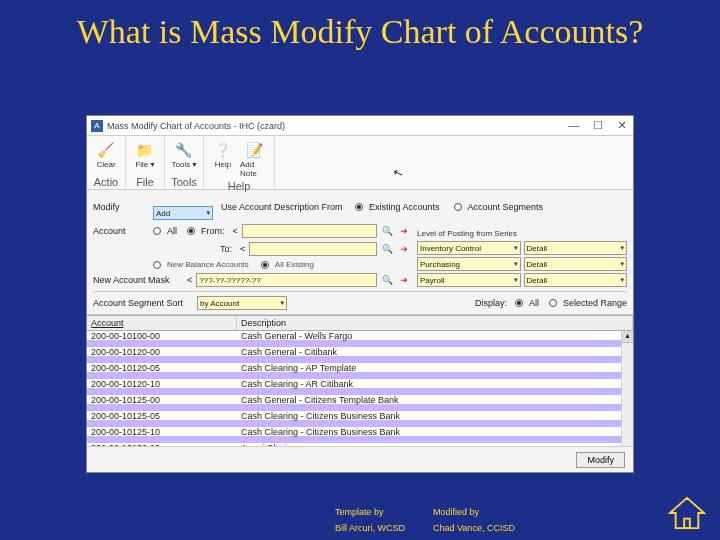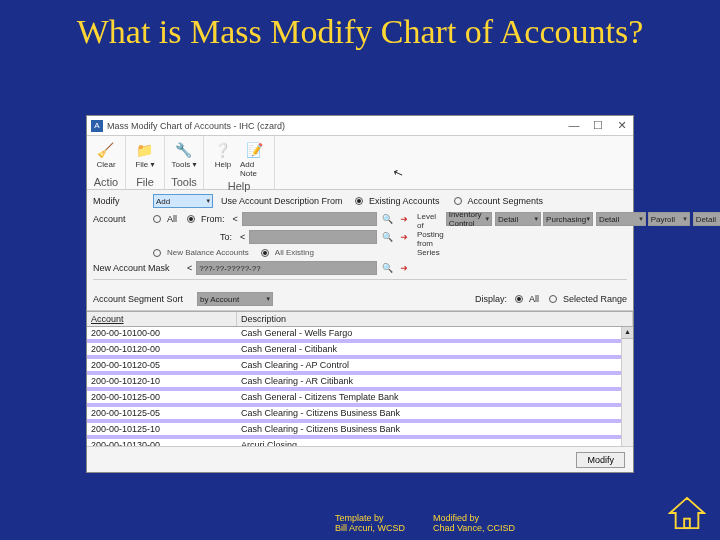--- a/index.html
+++ b/index.html
@@ -93,36 +93,36 @@
     padding: 4px 6px;
     display: flex;
     flex-direction: column;
     gap: 4px;
     border-bottom: 1px solid #ccc;
   }
   .row { display: flex; align-items: center; gap: 4px; }
   .lbl { width: 56px; font-size: 9px; white-space: nowrap; }
   .lbl-sm { width: 96px; font-size: 9px; }
   .combo, .txt {
-    background: #a3a3a3;
+    background: #fef9c3;
     border: 1px solid #999;
     height: 14px;
     font-size: 8px;
     padding: 0 2px;
     display: flex;
     align-items: center;
     justify-content: space-between;
   }
   .combo .caret { font-size: 7px; color: #333; }
-  .combo.blue { background: #cfe6ff; border-color: #5a9bd5; }
+  .combo.blue { background: #cfe6ff; border-color: #5a9bd5; margin-top: 12px; }
   .radio { width: 8px; height: 8px; border: 1px solid #555; border-radius: 50%; display: inline-block; margin-right: 2px; position: relative; }
   .radio.on::after { content: ""; position: absolute; inset: 1px; background: #222; border-radius: 50%; }
   .mid-row { display: flex; gap: 6px; }
   .mid-left { flex: 1; display: flex; flex-direction: column; gap: 4px; }
-  .mid-right { width: 210px; display: flex; flex-direction: row; gap: 2px; }
+  .mid-right { width: 210px; display: flex; flex-direction: column; gap: 2px; justify-content: flex-end; }
   .posting-title { font-size: 8px; color: #333; margin-bottom: 1px; }
   .posting-row { display: flex; gap: 3px; }
   .posting-row .combo { flex: 1; }
   .tinyicons { display: flex; gap: 2px; font-size: 9px; color: #2b6; }
   .tinyicons span { width: 14px; text-align: center; }
   .acct-field { flex: 1; }
   .u { text-decoration: underline; }
   .table-wrap {
     flex: 1;
     background: #fff;
@@ -134,21 +134,21 @@
   .thead {
     display: flex;
     background: #eee;
     border-bottom: 1px solid #aaa;
     font-size: 9px;
   }
   .thead .th { padding: 2px 4px; border-right: 1px solid #ccc; }
   .th-acct { width: 150px; }
   .th-desc { flex: 1; }
   .tbody { flex: 1; overflow: hidden; position: relative; }
-  .tr { display: flex; font-size: 9px; border-bottom: 4px solid #c4b5fd; height: 16px; align-items: center; }
+  .tr { display: flex; font-size: 9px; border-bottom: 7px solid #c4b5fd; height: 16px; align-items: center; }
   .td-acct { width: 150px; padding: 0 4px; }
   .td-desc { flex: 1; padding: 0 4px; white-space: nowrap; overflow: hidden; }
   .scroll-stub {
     position: absolute; right: 0; top: 0; bottom: 0; width: 12px;
     background: #eee; border-left: 1px solid #ccc;
   }
   .scroll-stub .sbtn { height: 12px; background: #ddd; border-bottom: 1px solid #bbb; font-size: 8px; text-align: center; }
   .footer-bar {
     height: 26px;
     background: #f4f4f4;
@@ -165,21 +165,21 @@
     font-size: 9px;
   }
   .credits {
     position: absolute;
     left: 335px; bottom: 6px;
     display: flex; gap: 28px;
     color: #ffd633;
     font-size: 9px;
     line-height: 1.1;
   }
-  .credits div span { display: block; }
+  .credits div span { display: block; margin-top: 6px; }
   .home-icon {
     position: absolute;
     right: 14px; bottom: 10px;
     width: 38px; height: 34px;
   }
   .home-icon svg { width: 100%; height: 100%; }
 </style>
 </head>
 <body>
 
@@ -330,23 +330,23 @@
               <span class="caret">▾</span>
             </span>
           <span class="combo" style="width:50px">
               <span>Detail</span>
               <span class="caret">▾</span>
             </span>
         </div>
       </div>
     </div>
 
-    <div class="row" style="border-top:1px solid #ccc;padding-top:12px">
+    <div class="row" style="border-top:1px solid #ccc;padding-top:4px">
       <span class="lbl" style="width:100px">Account Segment Sort</span>
-      <span class="combo" style="width:76px">
+      <span class="combo" style="width:90px">
         <span>by Account</span>
           <span class="caret">▾</span>
       </span>
       <span style="flex:1"></span>
       <span>Display:</span>
       <span class="radio on" style="margin-left:4px"></span>
       <span>All</span>
       <span class="radio" style="margin-left:6px"></span>
       <span>Selected Range</span>
     </div>
@@ -361,21 +361,21 @@
       <div class="tr">
           <div class="td-acct">200-00-10100-00</div>
           <div class="td-desc">Cash General - Wells Fargo</div>
         </div>
         <div class="tr">
           <div class="td-acct">200-00-10120-00</div>
           <div class="td-desc">Cash General - Citibank</div>
         </div>
         <div class="tr">
           <div class="td-acct">200-00-10120-05</div>
-          <div class="td-desc">Cash Clearing - AP Control</div>
+          <div class="td-desc">Cash Clearing - AP Template</div>
         </div>
         <div class="tr">
           <div class="td-acct">200-00-10120-10</div>
           <div class="td-desc">Cash Clearing - AR Citibank</div>
         </div>
         <div class="tr">
           <div class="td-acct">200-00-10125-00</div>
           <div class="td-desc">Cash General - Citizens Template Bank</div>
         </div>
         <div class="tr">

